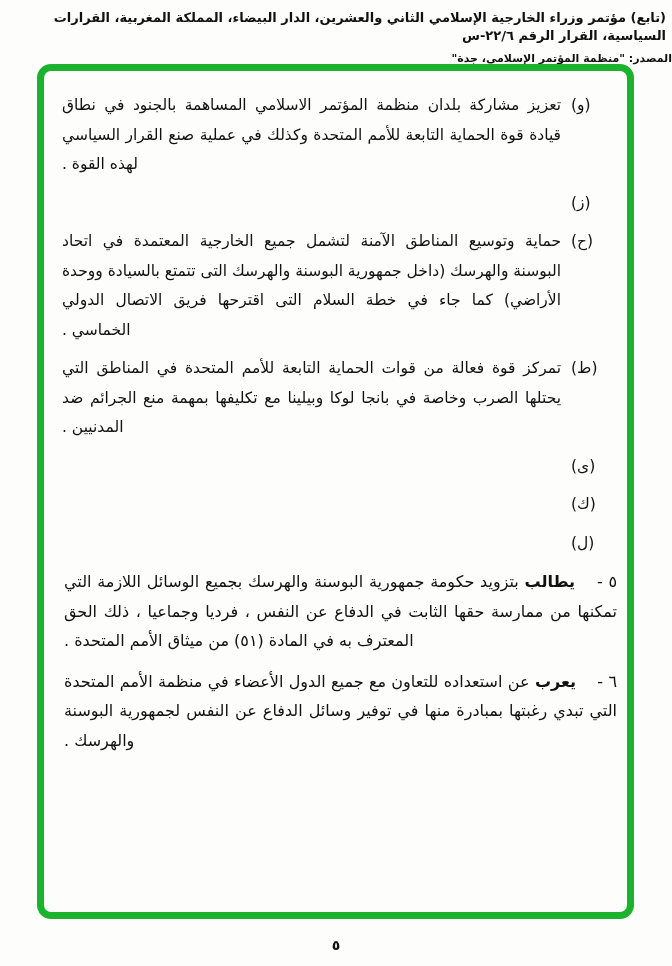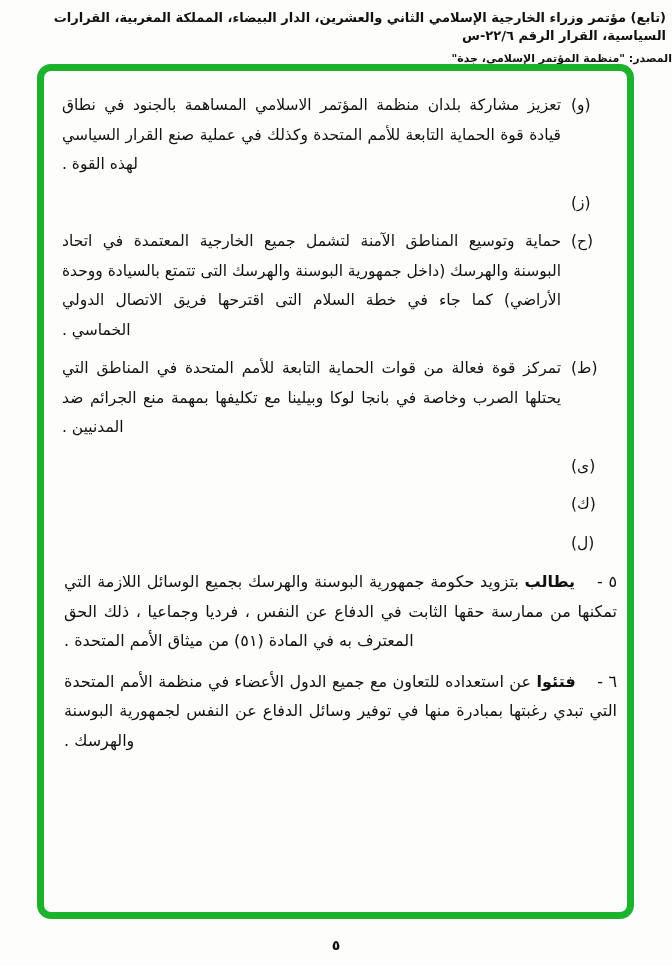--- a/index.html
+++ b/index.html
@@ -119,19 +119,19 @@
   </div>
 
   <div class="numbered-item">
     <span class="num">٥ -</span>
     <span class="verb">يطالب</span>
     <span>بتزويد حكومة جمهورية البوسنة والهرسك بجميع الوسائل اللازمة التي تمكنها من ممارسة حقها الثابت في الدفاع عن النفس ، فرديا وجماعيا ، ذلك الحق المعترف به في المادة (٥١) من ميثاق الأمم المتحدة .</span>
   </div>
 
   <div class="numbered-item">
     <span class="num">٦ -</span>
-    <span class="verb">فتئوا</span>
+    <span class="verb">يعرب</span>
     <span>عن استعداده للتعاون مع جميع الدول الأعضاء في منظمة الأمم المتحدة التي تبدي رغبتها بمبادرة منها في توفير وسائل الدفاع عن النفس لجمهورية البوسنة والهرسك .</span>
   </div>
 
 </div>
 
 <div class="page-number">٥</div>
 
 </body></html>

